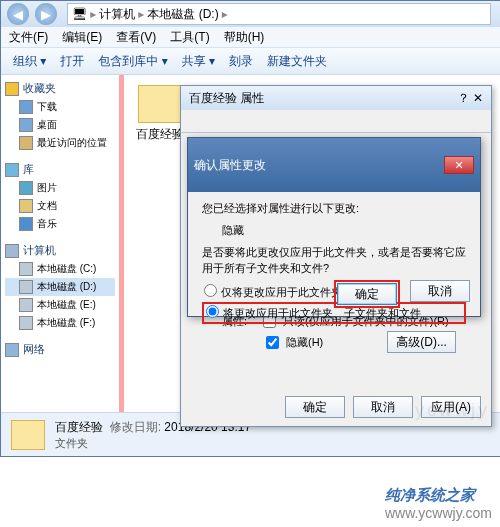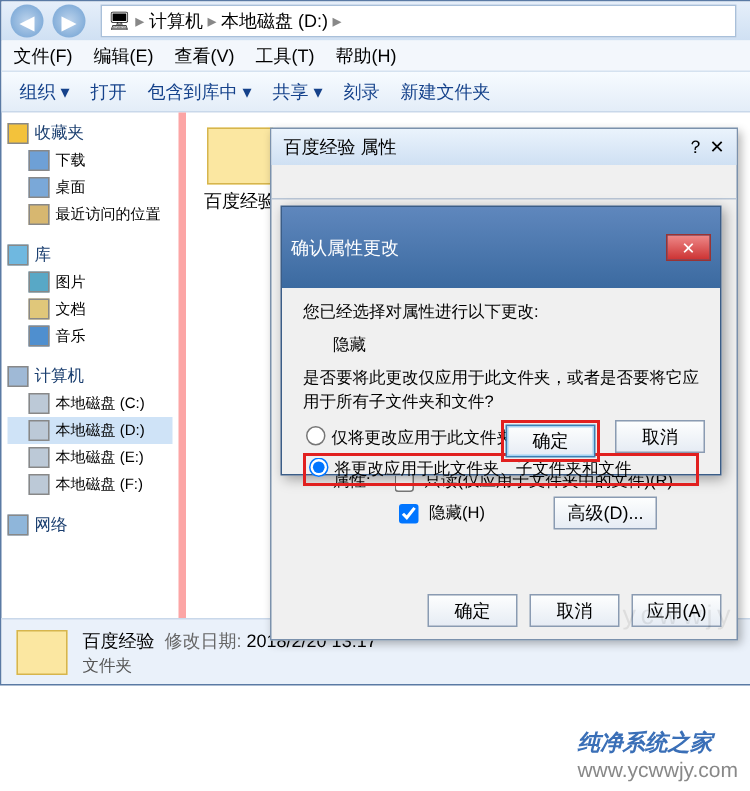--- a/index.html
+++ b/index.html
@@ -187,21 +187,21 @@
     <span style="display:flex;align-items:flex-start;gap:4px">
         <input type="checkbox" style="accent-color: rgb(136, 136, 136);">
         <span>只读(仅应用于文件夹中的文件)(R)</span>
       </span>
   </div>
   <div class="row" style="display:flex;gap:16px;padding-left:40px">
     <span style="display:flex;align-items:center;gap:4px">
         <input type="checkbox" checked="" style="">
         <span>隐藏(H)</span>
       </span>
-    <button class="wbtn" style="margin-left:30px">高级(D)...</button>
+    <button class="wbtn" style="margin-left:48px">高级(D)...</button>
   </div>
 </div>
 
 <div class="dlg2">
   <div class="dlg2-title">
     <span>确认属性更改</span>
     <span class="close-x">✕</span>
   </div>
   <div class="dlg2-body">
     <div>您已经选择对属性进行以下更改:</div>

